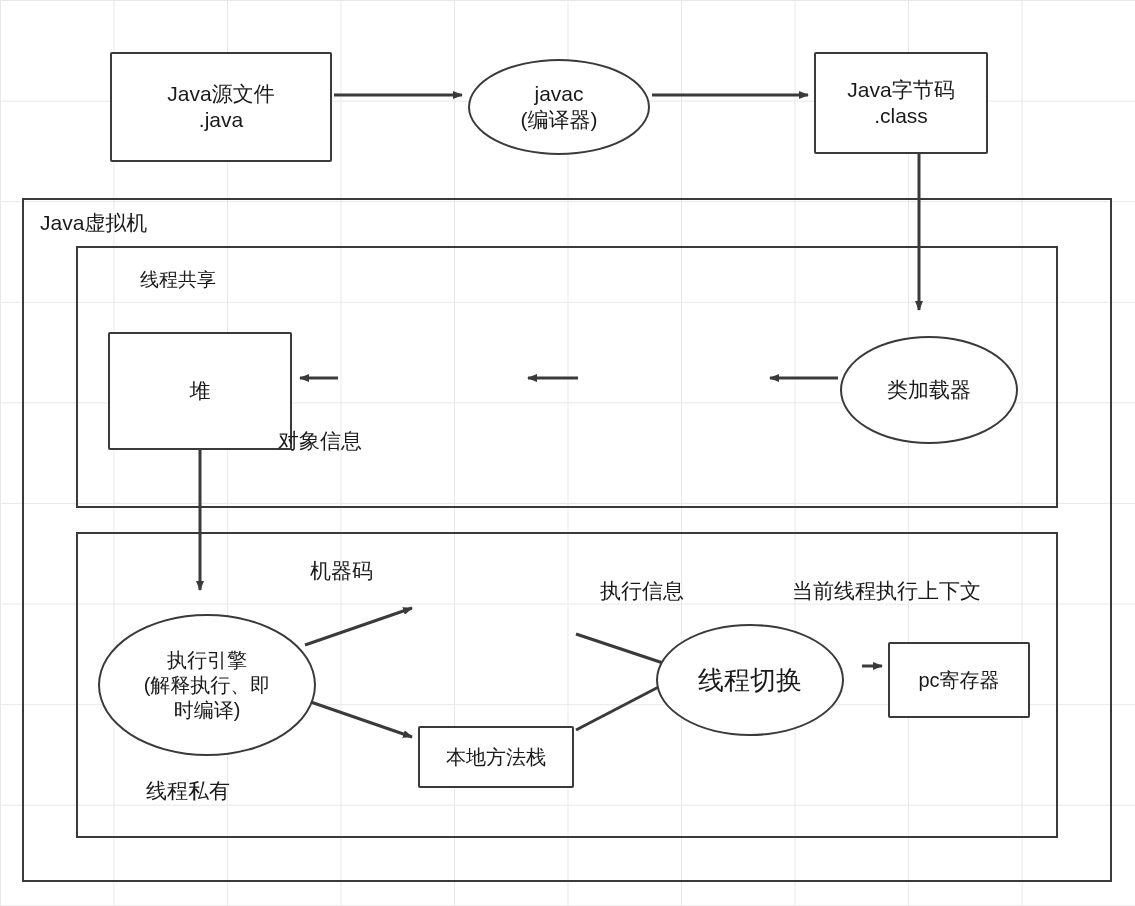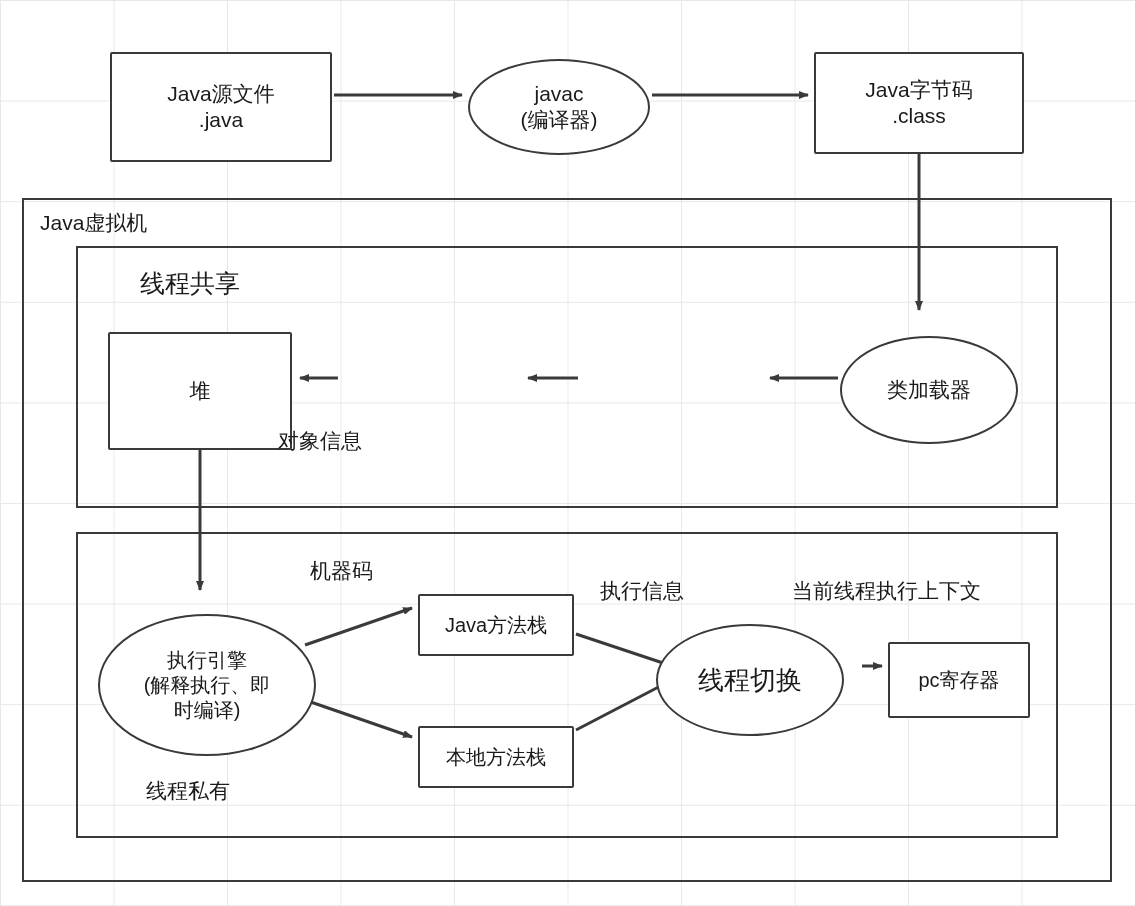--- a/index.html
+++ b/index.html
@@ -96,33 +96,32 @@
       <path d="M576,730 L672,680"></path>
 
       <path d="M862,666 L882,666"></path>
     </g>
   </svg>
 
   <div class="node rect" id="n-java_source" style="left: 110px; top: 38px; width: 222px; height: 110px; font-size: 21px;">Java源文件
 .java</div>
   <div class="node ellipse" id="n-javac" style="left: 468px; top: 45px; width: 182px; height: 96px; font-size: 21px;">javac
 (编译器)</div>
-  <div class="node rect" id="n-bytecode" style="left: 814px; top: 38px; width: 210px; height: 102px; font-size: 21px;">Java字节码
+  <div class="node rect" id="n-bytecode" style="left: 814px; top: 38px; width: 174px; height: 102px; font-size: 21px;">Java字节码
 .class</div>
   <div class="node ellipse" id="n-class_loader" style="left: 840px; top: 322px; width: 178px; height: 108px; font-size: 21px;">类加载器</div>
   <div class="node rect" id="n-heap" style="left: 108px; top: 318px; width: 184px; height: 118px; font-size: 21px;">堆</div>
   <div class="node ellipse" id="n-exec_engine" style="left: 98px; top: 600px; width: 218px; height: 142px; font-size: 20px;">执行引擎
 (解释执行、即
 时编译)</div>
-  <div class="node rect" id="n-java_stack" style="left: 418px; top: 580px; width: 156px; height: 62px; font-size: 20px;">Java方法栈</div>
   <div class="node rect" id="n-native_stack" style="left: 418px; top: 712px; width: 156px; height: 62px; font-size: 20px;">本地方法栈</div>
   <div class="node ellipse" id="n-thread_switch" style="left: 656px; top: 610px; width: 188px; height: 112px; font-size: 26px;">线程切换</div>
   <div class="node rect" id="n-pc_register" style="left: 888px; top: 628px; width: 142px; height: 76px; font-size: 20px;">pc寄存器</div>
 
   <div class="label" id="l-jvm" style="left: 40px; top: 210px; font-size: 21px;">Java虚拟机</div>
-  <div class="label" id="l-shared" style="left: 140px; top: 268px; font-size: 25px;">线程共享</div>
+  <div class="label" id="l-shared" style="left: 140px; top: 268px; font-size: 19px;">线程共享</div>
   <div class="label" id="l-private" style="left: 146px; top: 778px; font-size: 21px;">线程私有</div>
   <div class="label" id="l-objinfo" style="left: 278px; top: 428px; font-size: 21px;">对象信息</div>
   <div class="label" id="l-machine" style="left: 310px; top: 558px; font-size: 21px;">机器码</div>
   <div class="label" id="l-execinfo" style="left: 600px; top: 578px; font-size: 21px;">执行信息</div>
   <div class="label" id="l-ctx" style="left: 792px; top: 578px; font-size: 21px;">当前线程执行上下文</div>
 
 </div>
 
 </body></html>

